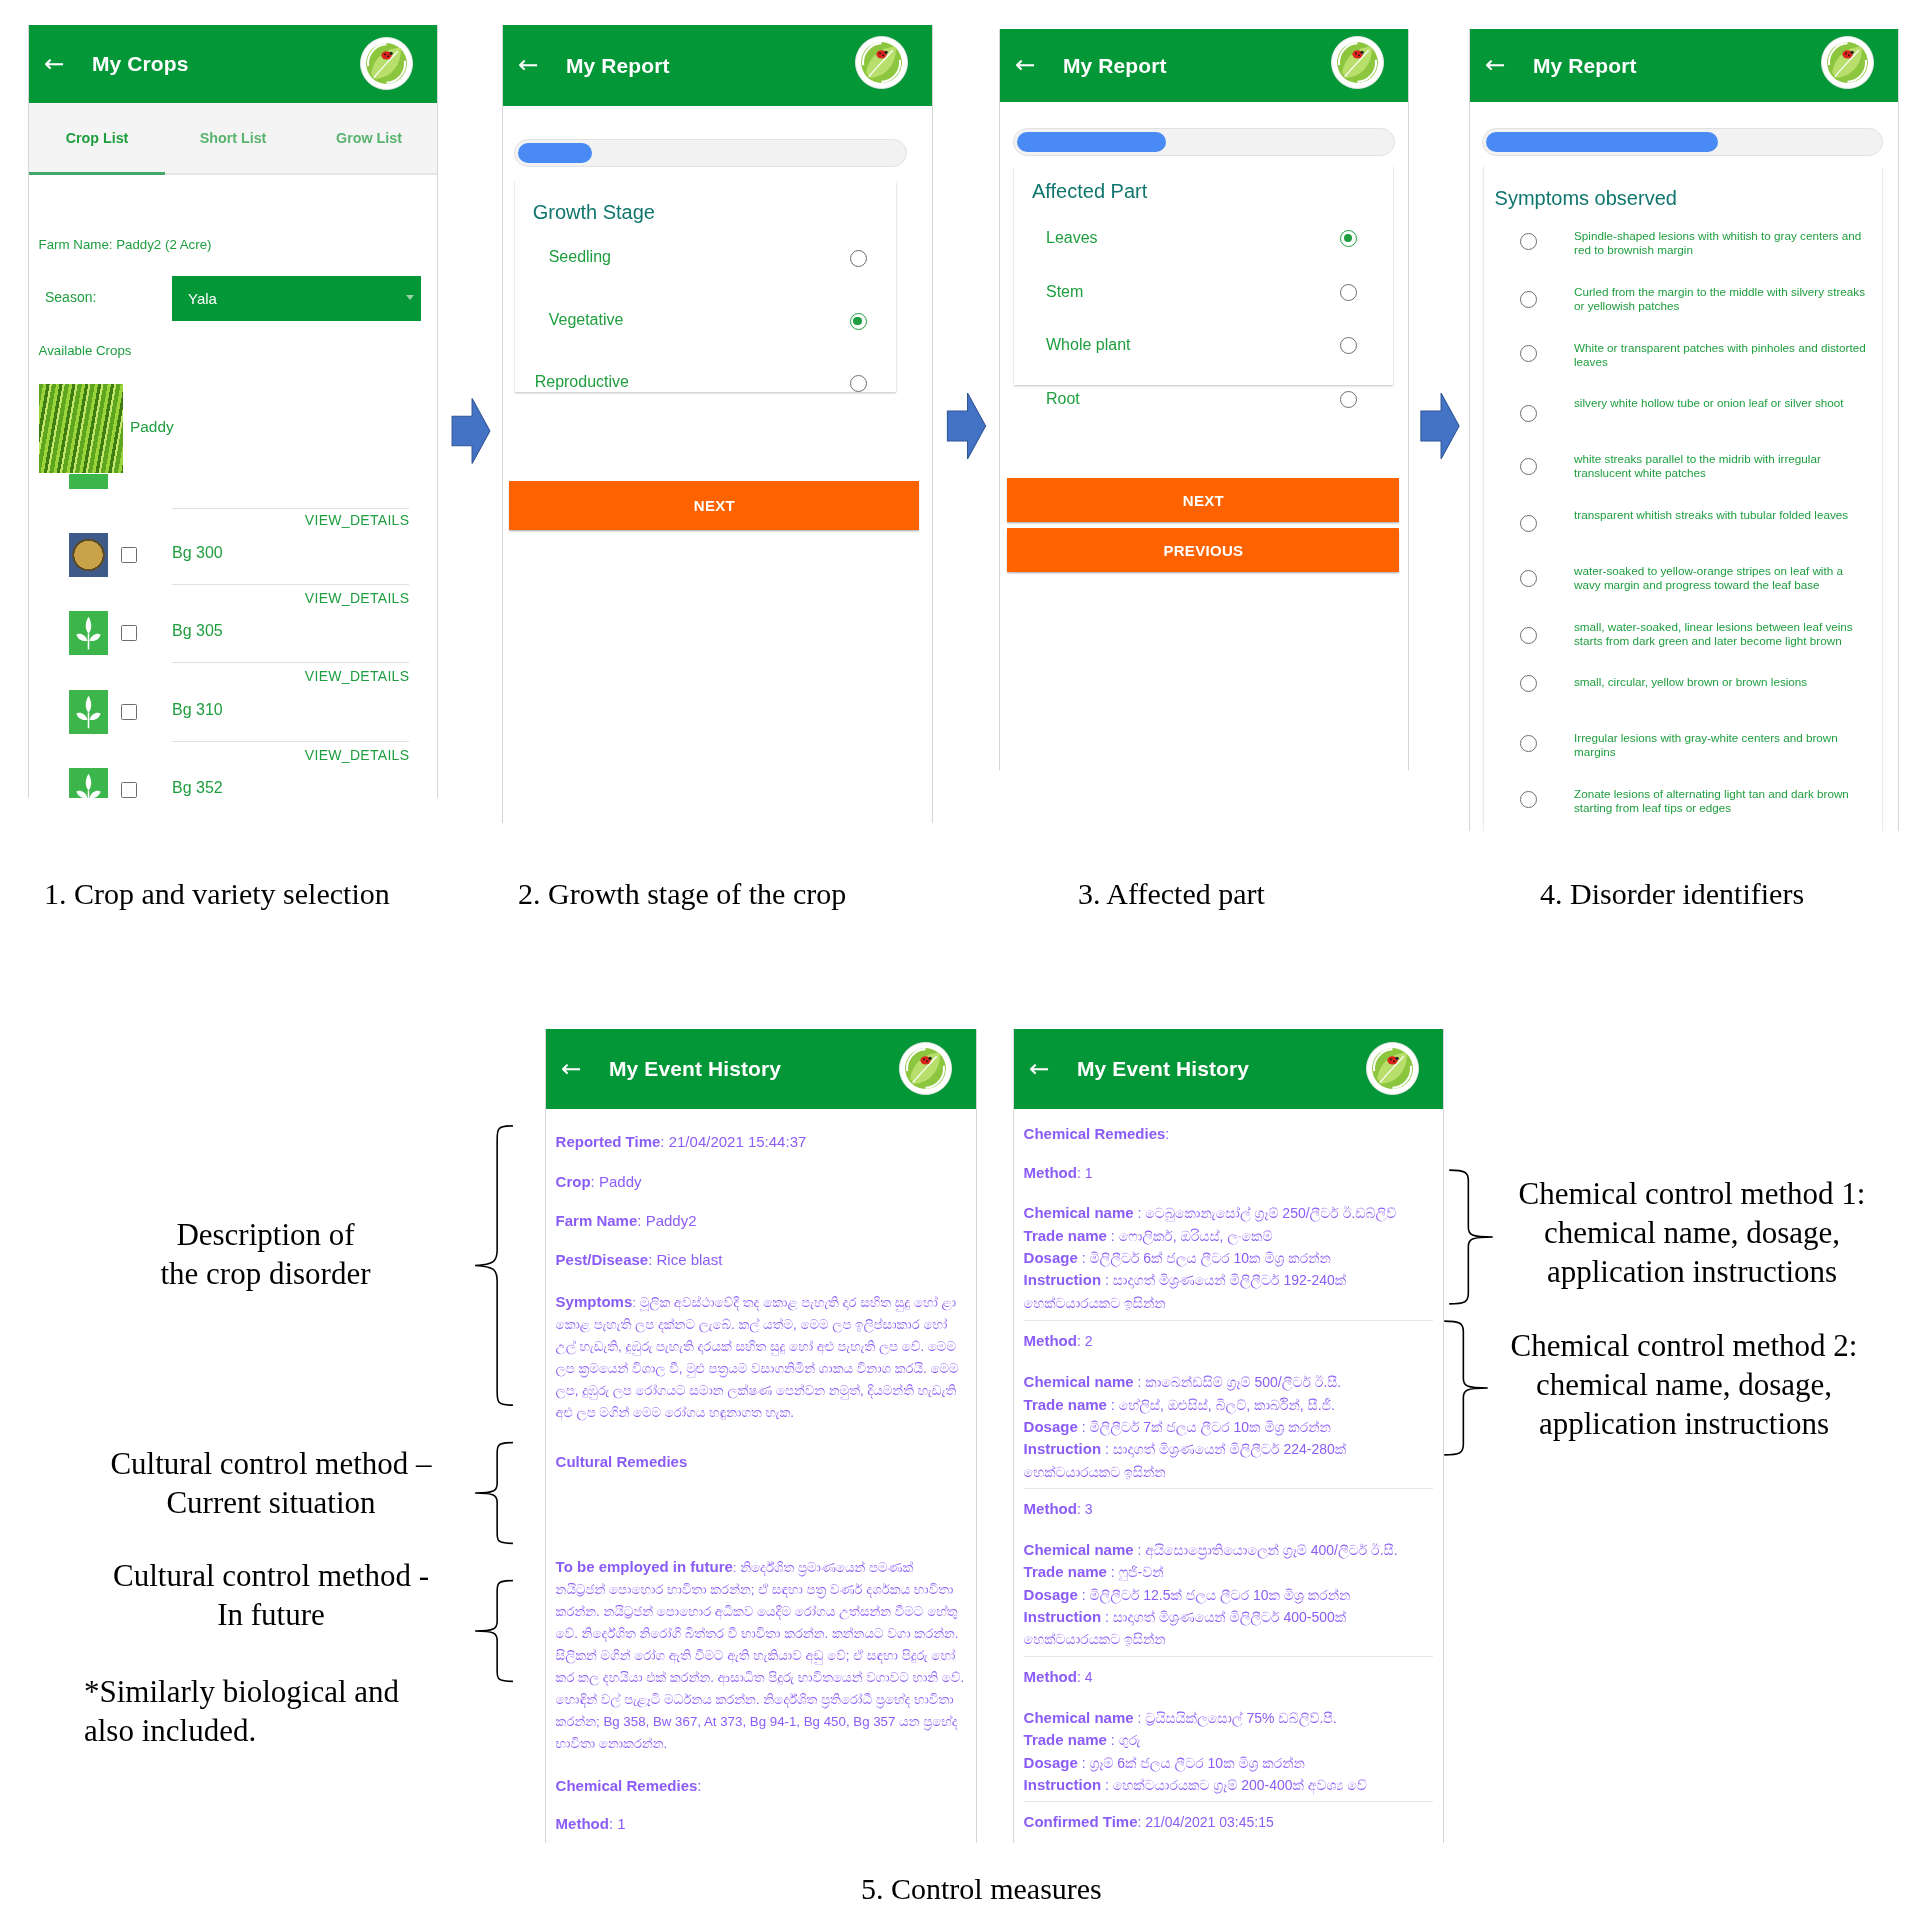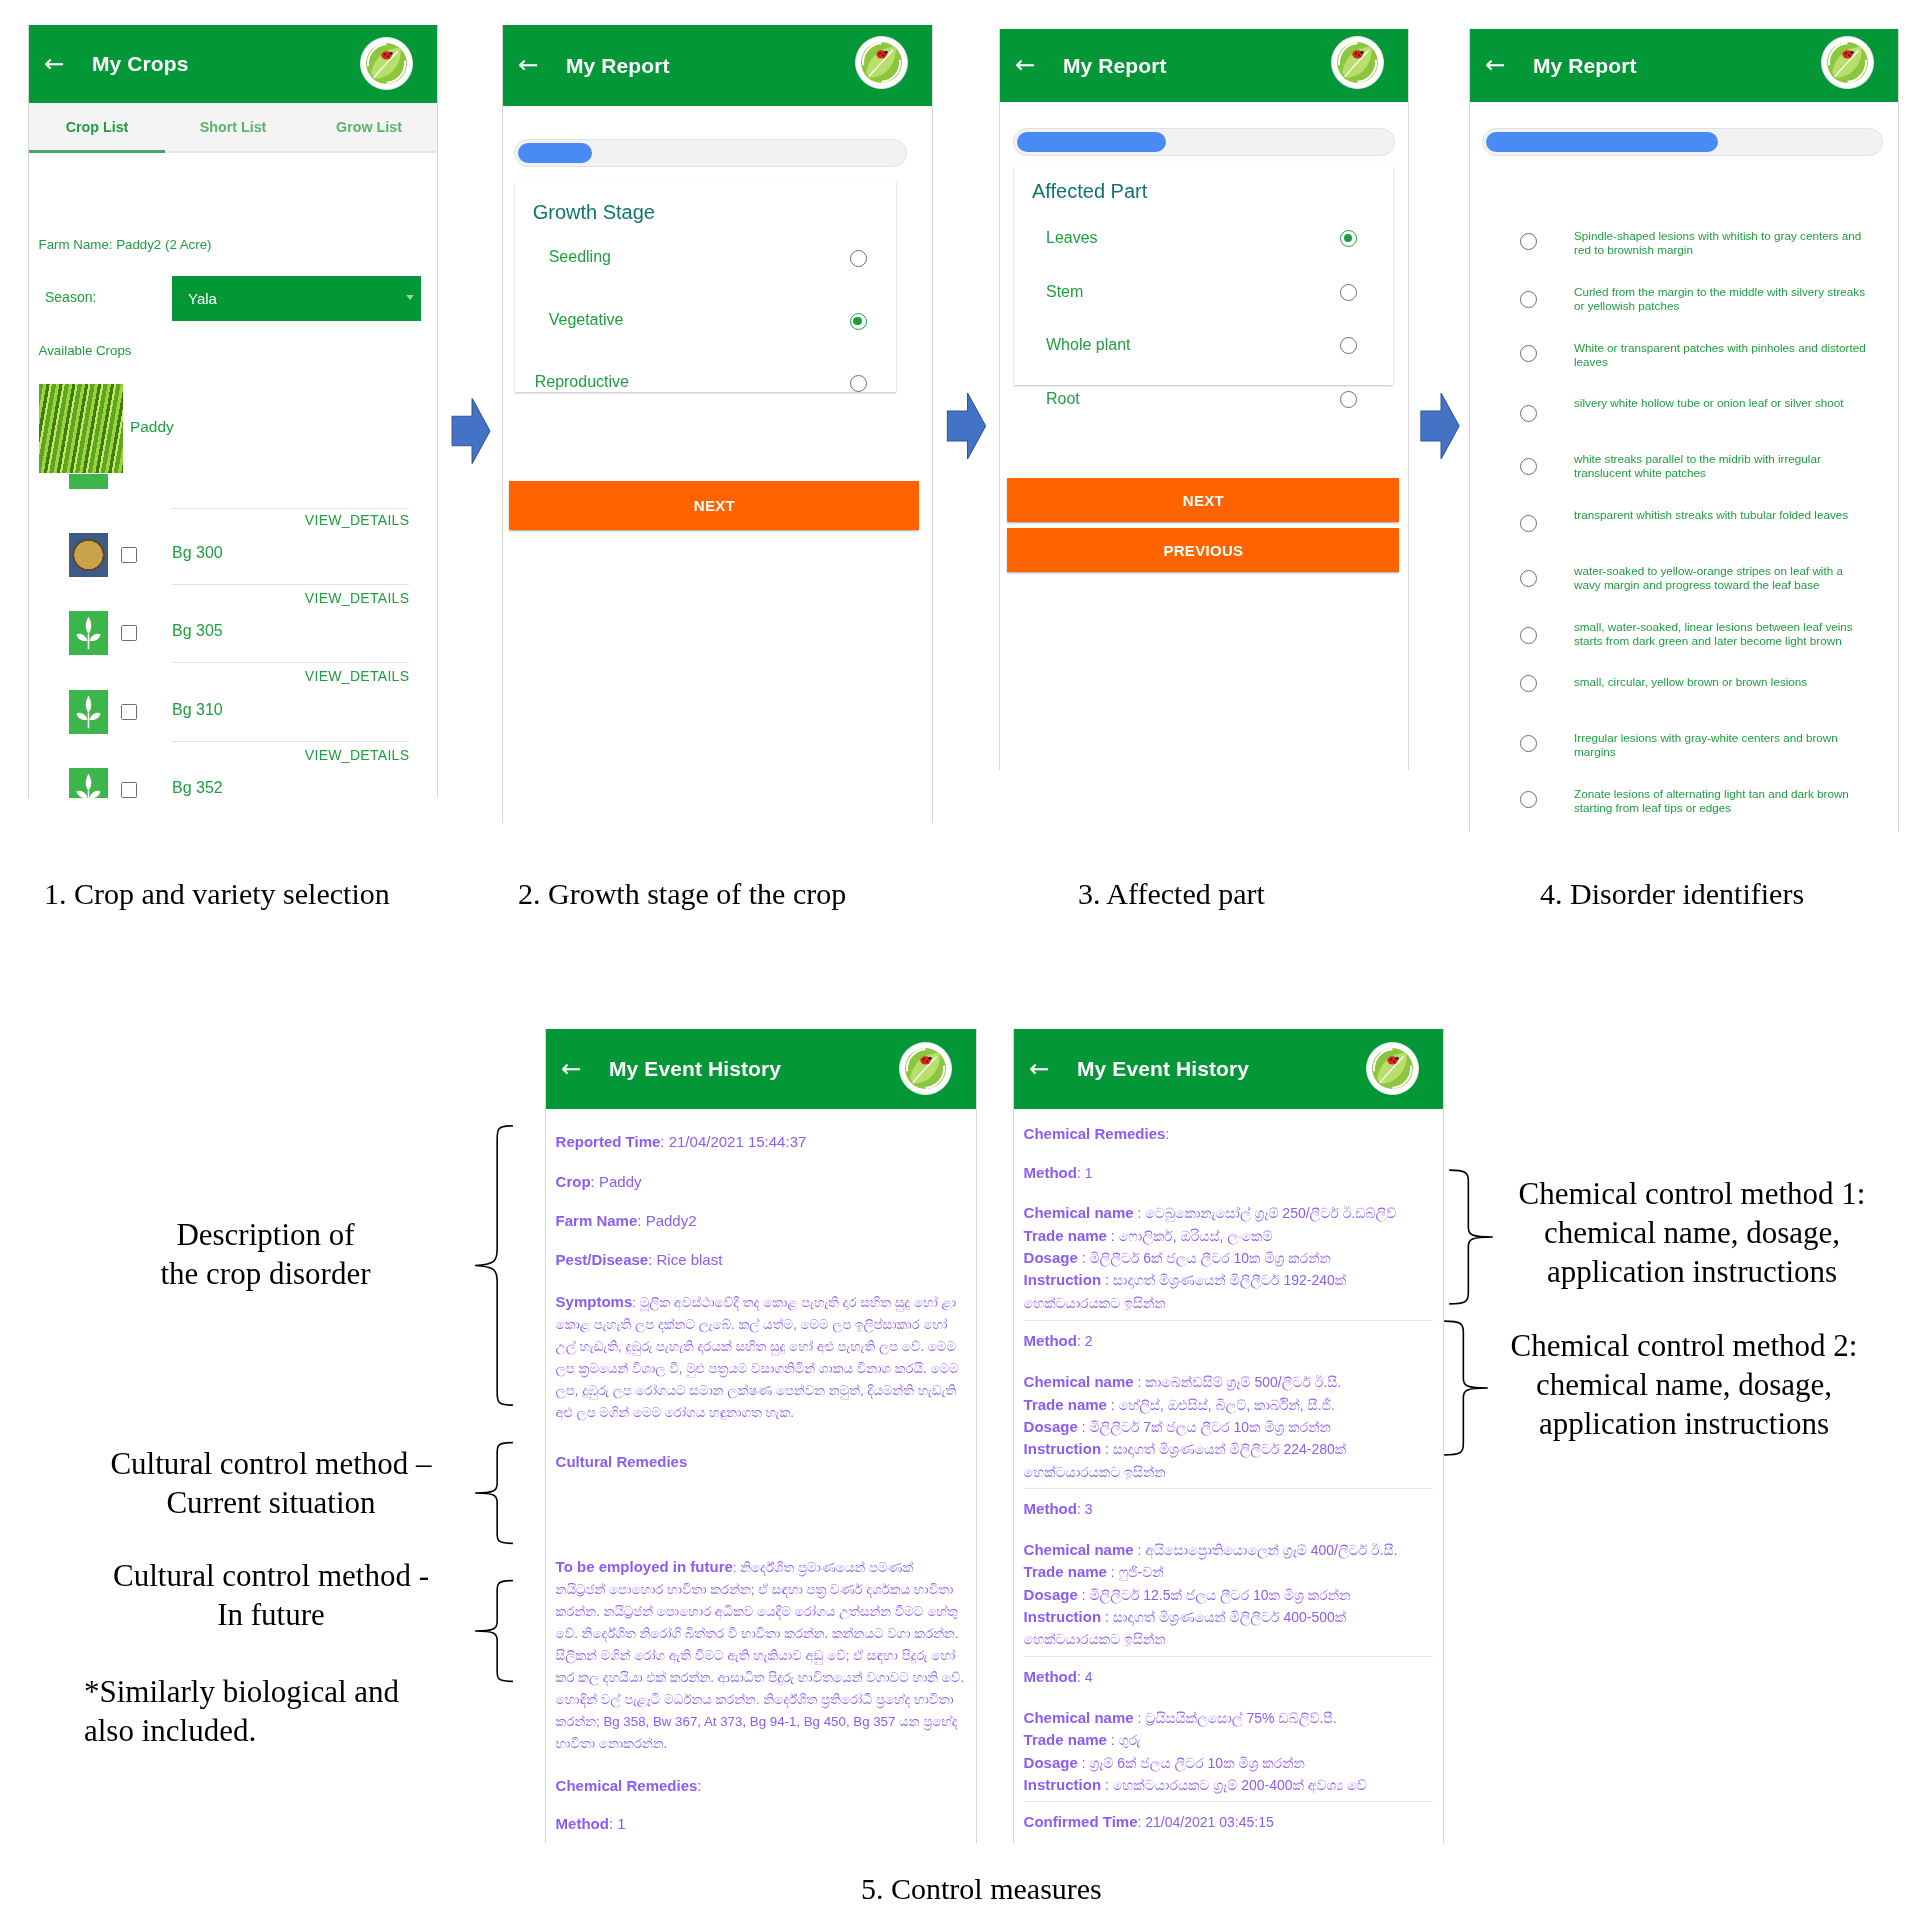--- a/index.html
+++ b/index.html
@@ -7,21 +7,21 @@
   body { position: relative; font-family: "Liberation Sans", "DejaVu Sans", sans-serif; }
 
   .screen { position: absolute; background: #fff; border-left: 1.1px solid #d6d6d6; border-right: 1.1px solid #d6d6d6; overflow: hidden; }
   .appbar { position: absolute; left: 0; right: 0; top: 0; background: #039737; color: #fff; display: flex; align-items: center; }
   .appbar .back { font-size: 24.4px; line-height: 1; margin-left: 15px; width: 32px; font-family: "DejaVu Sans", sans-serif; }
   .appbar .title { font-size: 21px; font-weight: bold; margin-left: 16px; letter-spacing: 0.1px; }
   .logo { position: absolute; right: 24.4px; width: 53px; height: 53px; border-radius: 50%; background: #fff; border: 1.6px solid #e6e6e6; box-shadow: 0 0 0 1.1px #fff inset; }
   .logo svg { width: 100%; height: 100%; display: block; }
 
   
-  .tabs { position: absolute; left: 0; right: 0; background: #f4f4f4; height: 50px; display: flex; border-bottom: 2.1px solid #e6e6e6; }
+  .tabs { position: absolute; left: 0; right: 0; background: #f4f4f4; height: 72px; display: flex; border-bottom: 2.1px solid #e6e6e6; }
   .tab { flex: 1; display: flex; align-items: center; justify-content: center; font-size: 14.3px; font-weight: bold; color: #59b36e; position: relative; }
   .tab.active { color: #1e9e3e; }
   .tab.active::after { content: ""; position: absolute; left: 0; right: 0; bottom: -2.1px; height: 3.2px; background: #43a86a; }
   .farm-label { position: absolute; left: 9.6px; font-size: 13.3px; color: #1e9e3e; }
   .season-label { position: absolute; left: 16px; font-size: 14px; color: #1e9e3e; }
   .season-select { position: absolute; background: #039737; color: #fff; font-size: 15px; display: flex; align-items: center; padding-left: 16px; }
   .season-select .caret { position: absolute; right: 7.4px; top: 50%; margin-top: -3.2px; width: 0; height: 0; border-left: 4.8px solid transparent; border-right: 4.8px solid transparent; border-top: 5.3px solid #9ad0a8; }
   .crop-photo { position: absolute; background: repeating-linear-gradient(100deg, #5ea61f 0 4.2px, #9ad43a 4.2px 7.4px, #3d7d12 7.4px 10.6px, #c4e66a 10.6px 12.7px); }
   .crop-name { position: absolute; font-size: 15.4px; color: #1e9e3e; }
   .variety { position: absolute; left: 0; right: 16px; height: 79px; }
@@ -246,20 +246,23 @@
     <span class="title">My Report</span>
     <span class="logo" style="top:7.4px;">
         <svg viewBox="0 0 94 94" width="50" height="50">
           <use href="#logo-sym"></use>
         </svg>
       </span>
   </div>
   <div class="progress" style="left:11.7px; top:99px; width:401px;">
     <div class="fill" style="width:232px;"></div>
   </div>
+  <div class="card" style="left:14px; top:136px; width:398px; height:690px;">
+    <div class="ctitle" style="top:22px; left:10.6px;">Symptoms observed</div>
+  </div>
   <div class="sym" style="top:200px;">
     <span class="radio" style="top:4.2px;"></span>
     <span class="stext">Spindle-shaped lesions with whitish to gray centers and red to brownish margin</span>
   </div>
   <div class="sym" style="top:256px;">
     <span class="radio" style="top:6.4px;"></span>
     <span class="stext">Curled from the margin to the middle with silvery streaks or yellowish patches</span>
   </div>
   <div class="sym" style="top:312px;">
     <span class="radio" style="top:4.2px;"></span>

